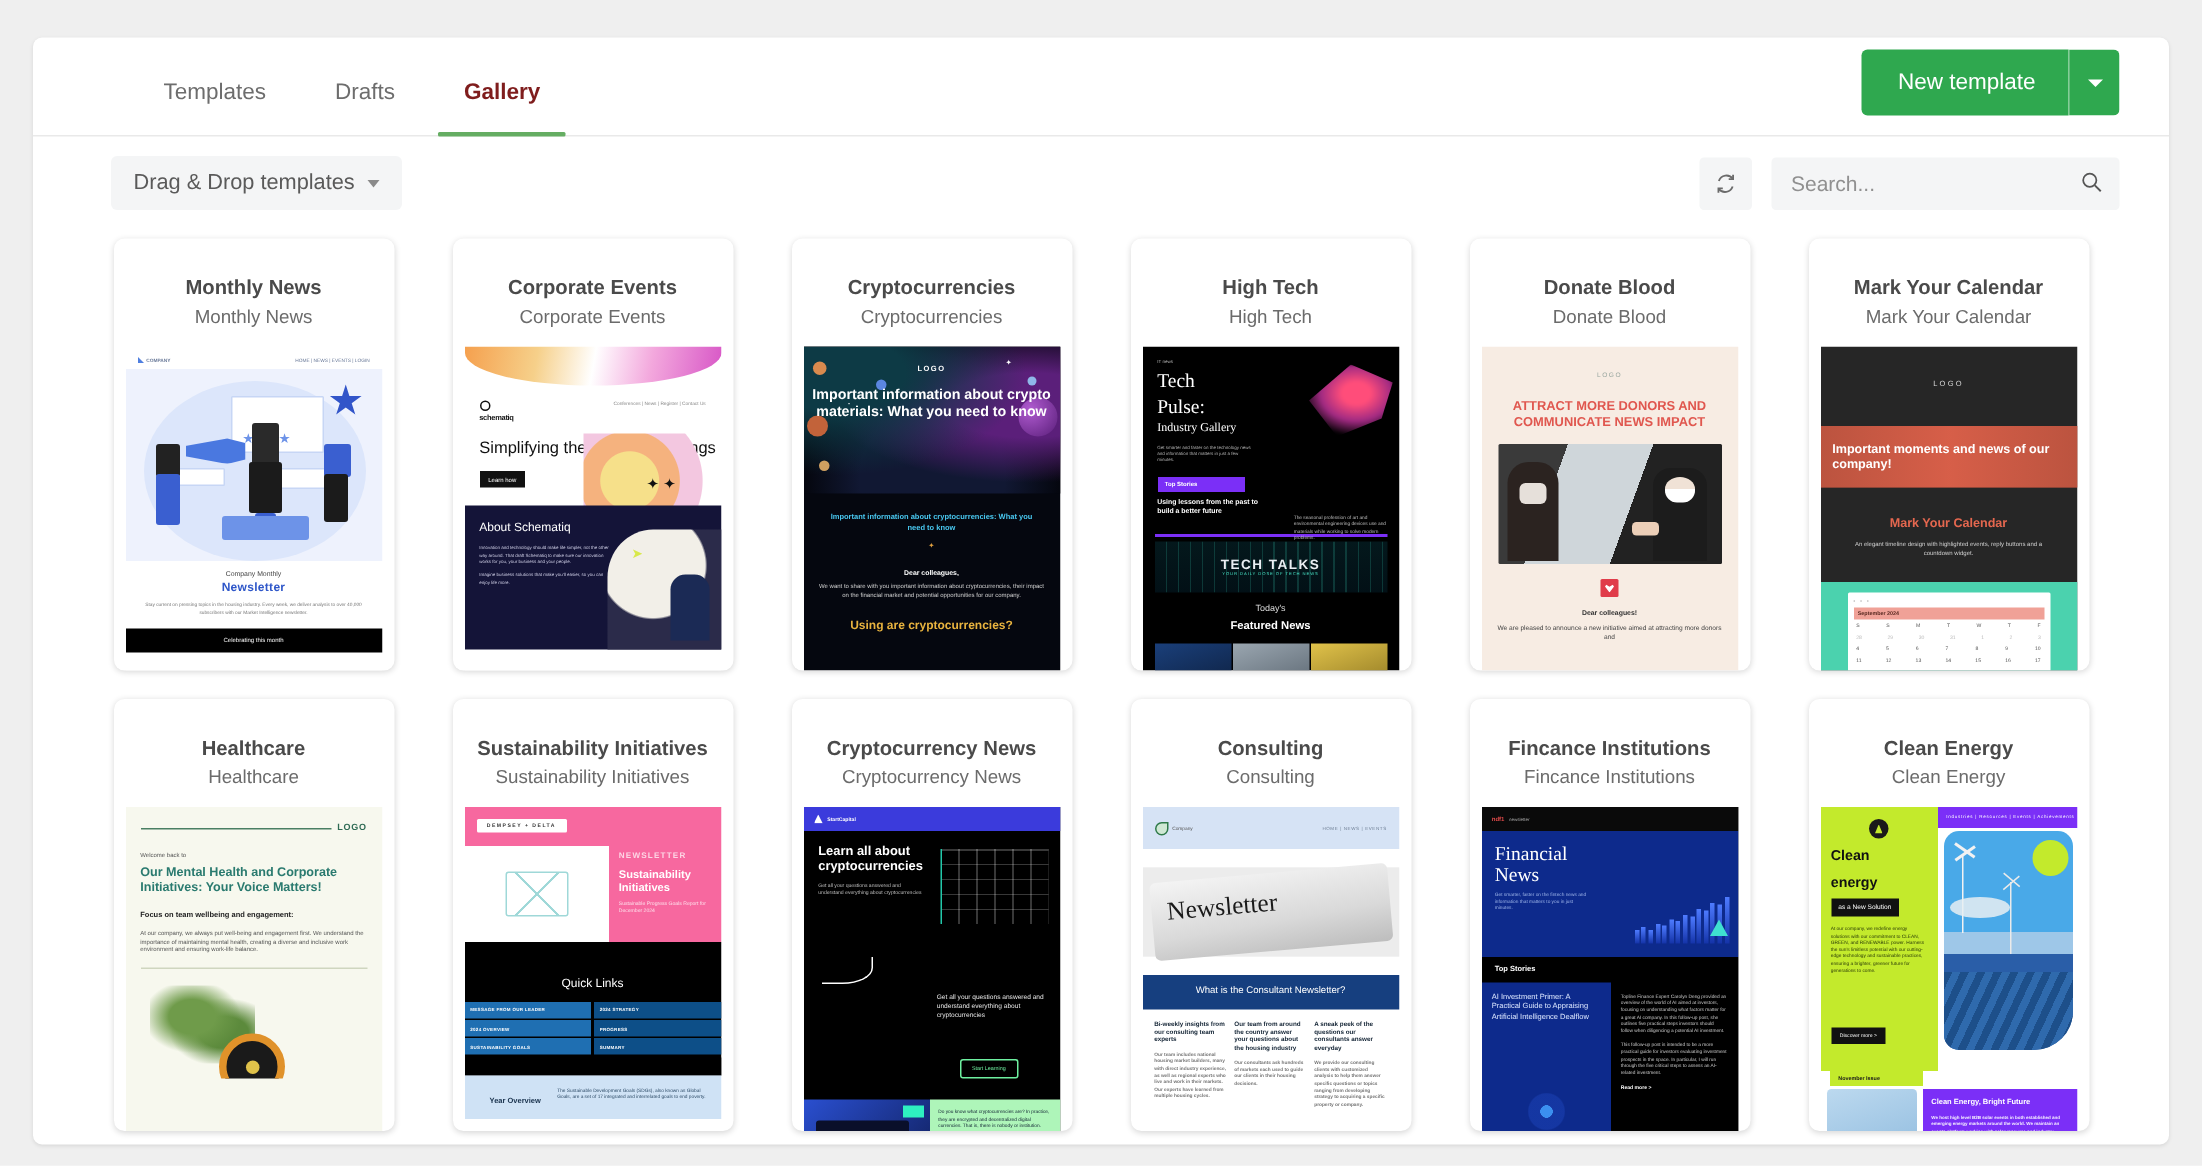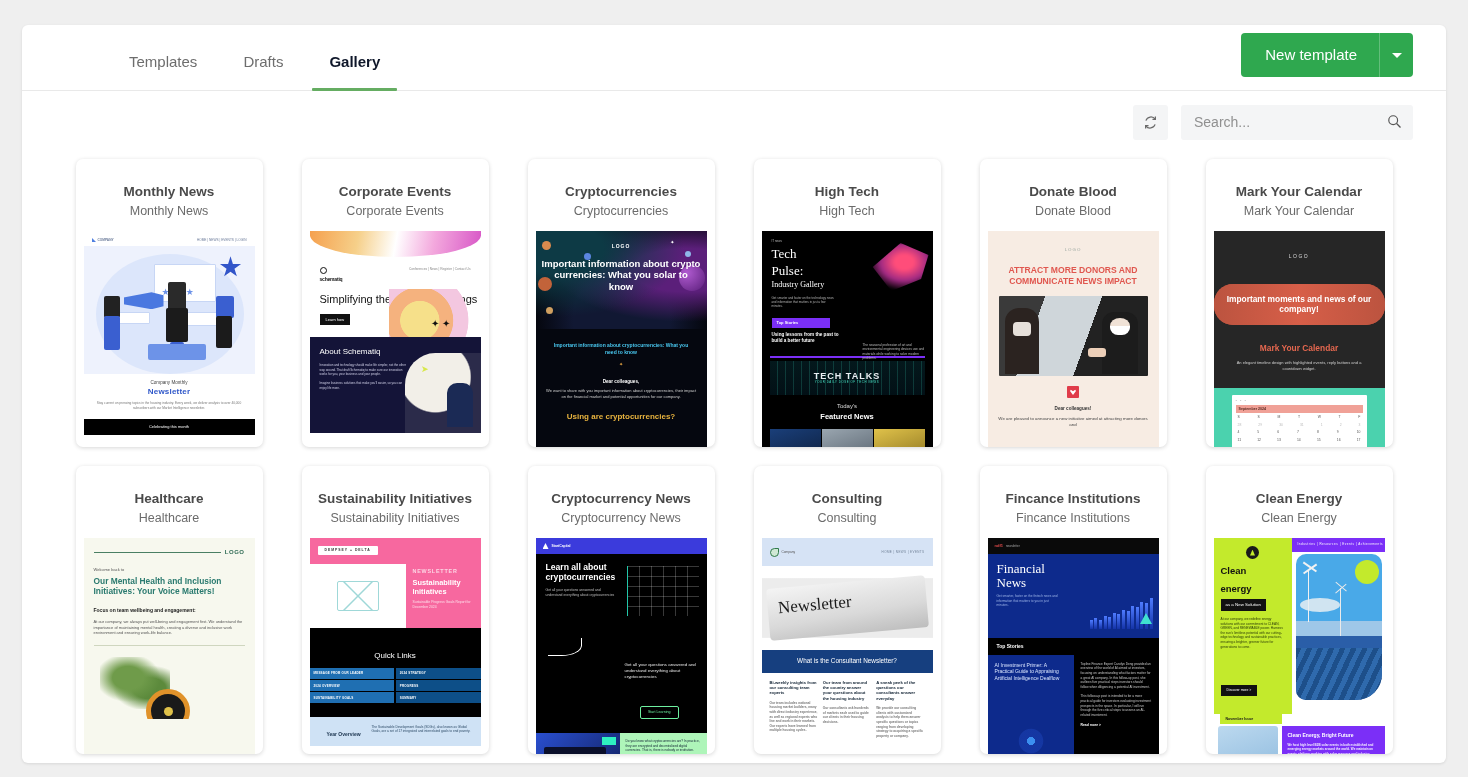--- a/index.html
+++ b/index.html
@@ -20,31 +20,31 @@
     overflow: hidden;
   }
 
   
   .tabbar {
     position: relative;
     height: 66px;
     border-bottom: 1px solid #e9e9e9;
     display: flex;
     align-items: flex-end;
-    padding-left: 84px;
+    padding-left: 64px;
   }
   .tab {
     position: relative;
     padding: 0 23px 20px 23px;
     font-size: 15px;
     color: #6d6d6d;
     cursor: pointer;
     white-space: nowrap;
   }
-  .tab.active { color: #0f172a; font-weight: bold; }
+  .tab.active { color: #7f1d1d; font-weight: bold; }
   .tab.active::after {
     content: "";
     position: absolute;
     left: 6px; right: 6px; bottom: -1px;
     height: 3px;
     background: #65ad62;
     border-radius: 1px;
   }
   .newtpl-wrap {
     position: absolute;
@@ -247,21 +247,21 @@
   .t5 .ph { margin:9px 11px 0; height:80px; background:linear-gradient(110deg,#3a3a3a 0 26%, #cfd6da 26% 58%, #222 58% 100%); border-radius:1px; position:relative; overflow:hidden;}
   .t5 .heart { width:12px; height:12px; margin:10px auto 0; background:#e03c4a; position:relative; border-radius:1px;}
   .t5 .heart::after { content:""; position:absolute; left:3px; top:3px; width:6px; height:6px; background:#fff;
                       clip-path:polygon(50% 100%, 0 35%, 14% 14%, 50% 38%, 86% 14%, 100% 35%); }
   .t5 .dear { text-align:center; font-size:4.6px; font-weight:bold; margin-top:8px; color:#333;}
   .t5 .body { text-align:center; font-size:4.4px; color:#444; margin:4px 10px 0; line-height:6px;}
 
   
   .t6 { background:#262626; height:100%; }
   .t6 .logo { text-align:center; color:#d9d9d9; font-size:5px; letter-spacing:1.5px; padding:22px 0 24px;}
-  .t6 .band { background:#cf5640; padding:10px 8px; text-align:center; color:#fff; font-size:8.4px; font-weight:bold; line-height:10.5px; position:relative; overflow:hidden;border-radius:19px;}
+  .t6 .band { background:#cf5640; padding:10px 8px; text-align:left; color:#fff; font-size:8.4px; font-weight:bold; line-height:10.5px; position:relative; overflow:hidden;}
   .t6 .myc { text-align:center; color:#e4674f; font-size:8.4px; font-weight:bold; padding:18px 0 0;}
   .t6 .desc { text-align:center; color:#cfcfcf; font-size:4px; padding:6px 14px 0; line-height:5.4px;}
   .t6 .teal { background:#4bd2ae; margin-top:17px; height:80px; padding:7px 18px; }
   .t6 .cal { background:#fff; height:100%; border-radius:1px; padding:3px 4px; }
   .t6 .calhdr { background:#f0a197; color:#5a2a22; font-size:3.6px; font-weight:bold; padding:1.6px 3px; margin-top:2px;}
   .t6 .calrow { display:flex; font-size:3.4px; color:#555; padding:1.6px 2px; justify-content:space-between;}
   .t6 .dots { font-size:4px; color:#bbb; letter-spacing:1px;}
 
   
   .t7 { background:#f7f8ee; height:100%; padding:10px; }
@@ -388,20 +388,24 @@
 
     <div class="newtpl-wrap">
       <div class="newtpl-main">New template</div>
       <div class="newtpl-arrow">
         <span class="caret-w"></span>
       </div>
     </div>
   </div>
 
   <div class="toolbar">
+    <div class="ddbtn">
+      <span>Drag &amp; Drop templates</span>
+      <span class="caret-g"></span>
+    </div>
 
     <div class="toolbar-right">
       <div class="refresh-btn">
         <svg width="15" height="15" viewBox="0 0 16 16">
           <path d="M13 4.5A5.6 5.6 0 0 0 3.1 6" fill="none" stroke="#6b6b6b" stroke-width="1.3"></path>
           <path d="M13.2 1.6v3.1h-3.1" fill="none" stroke="#6b6b6b" stroke-width="1.3"></path>
           <path d="M3 11.5A5.6 5.6 0 0 0 12.9 10" fill="none" stroke="#6b6b6b" stroke-width="1.3"></path>
           <path d="M2.8 14.4v-3.1h3.1" fill="none" stroke="#6b6b6b" stroke-width="1.3"></path>
         </svg>
       </div>
@@ -499,21 +503,21 @@
           <div class="space">
             <div class="pl" style="left:6px;top:10px;width:9px;height:9px;background:#d98a4e;"></div>
             <div class="pl" style="left:48px;top:22px;width:7px;height:7px;background:#5b86e0;"></div>
             <div class="pl" style="left:2px;top:46px;width:14px;height:14px;background:#c2633a;"></div>
             <div class="pl" style="left:10px;top:76px;width:7px;height:7px;background:#d0a060;"></div>
             <div class="pl" style="right:2px;top:34px;width:26px;height:26px;background:radial-gradient(circle at 30% 30%,#b05bd0,#5a1e7a);"></div>
             <div class="pl" style="right:16px;top:20px;width:6px;height:6px;background:#8fb7e8;"></div>
             <div style="position:absolute;right:32px;top:8px;color:#fff;font-size:5px;">✦</div>
             <div style="position:absolute;left:30px;top:36px;color:#fff;font-size:3px;">•</div>
             <div class="logo">LOGO</div>
-            <div class="hl">Important information about crypto currencies: What you solar to know</div>
+            <div class="hl">Important information about crypto materials: What you need to know</div>
           </div>
           <div class="sub">Important information about cryptocurrencies: What you need to know</div>
           <div style="text-align:center;color:#e0a040;font-size:5px;padding-top:6px;">✦</div>
           <div class="dear">Dear colleagues,</div>
           <div class="body">We want to share with you important information about cryptocurrencies, their impact on the financial market and potential opportunities for our company.</div>
           <div class="q">Using are cryptocurrencies?</div>
 
         </div>
       </div>
         </div>
@@ -643,21 +647,21 @@
       <div class="card-title">Healthcare</div>
       <div class="card-sub">Healthcare</div>
       <div class="thumb-wrap">
           <div class="thumb">
         <div class="t7">
           <div class="top">
                 <span class="rule"></span>
                 <span class="lg">LOGO</span>
               </div>
           <div class="wb">Welcome back to</div>
-          <h3>Our Mental Health and Inclusion Initiatives: Your Voice Matters!</h3>
+          <h3>Our Mental Health and Corporate Initiatives: Your Voice Matters!</h3>
           <div class="focus">Focus on team wellbeing and engagement:</div>
           <div class="body">At our company, we always put well-being and engagement first. We understand the importance of maintaining mental health, creating a diverse and inclusive work environment and ensuring work-life balance.</div>
           <div class="div"></div>
           <div class="tree">
             <div style="position:absolute;left:6px;top:2px;width:70px;height:52px;background:radial-gradient(ellipse at 40% 40%,#6f9b4a 0 26%,transparent 55%),radial-gradient(ellipse at 70% 60%,#5c8a3c 0 24%,transparent 52%);"></div>
             <div style="position:absolute;left:52px;top:34px;width:44px;height:44px;border-radius:50%;background:#1a1a1a;border:5px solid #e0922a;"></div>
             <div style="position:absolute;left:70px;top:52px;width:9px;height:9px;border-radius:50%;background:#e0c24a;"></div>
           </div>
         </div>
       </div>

